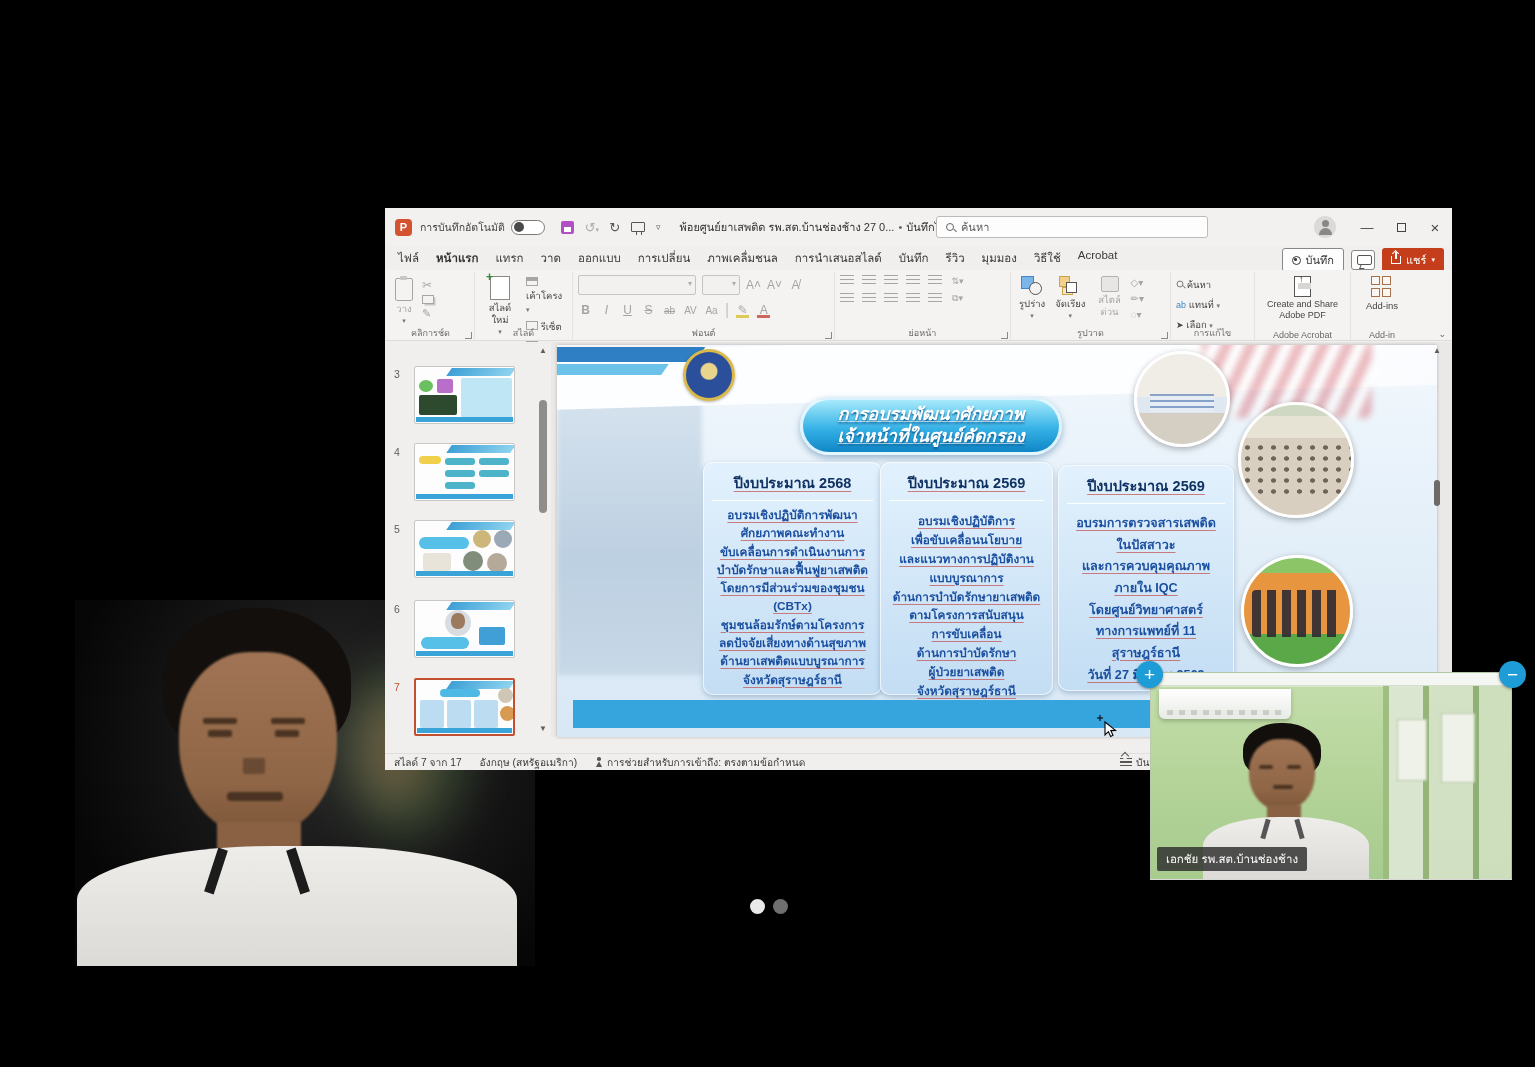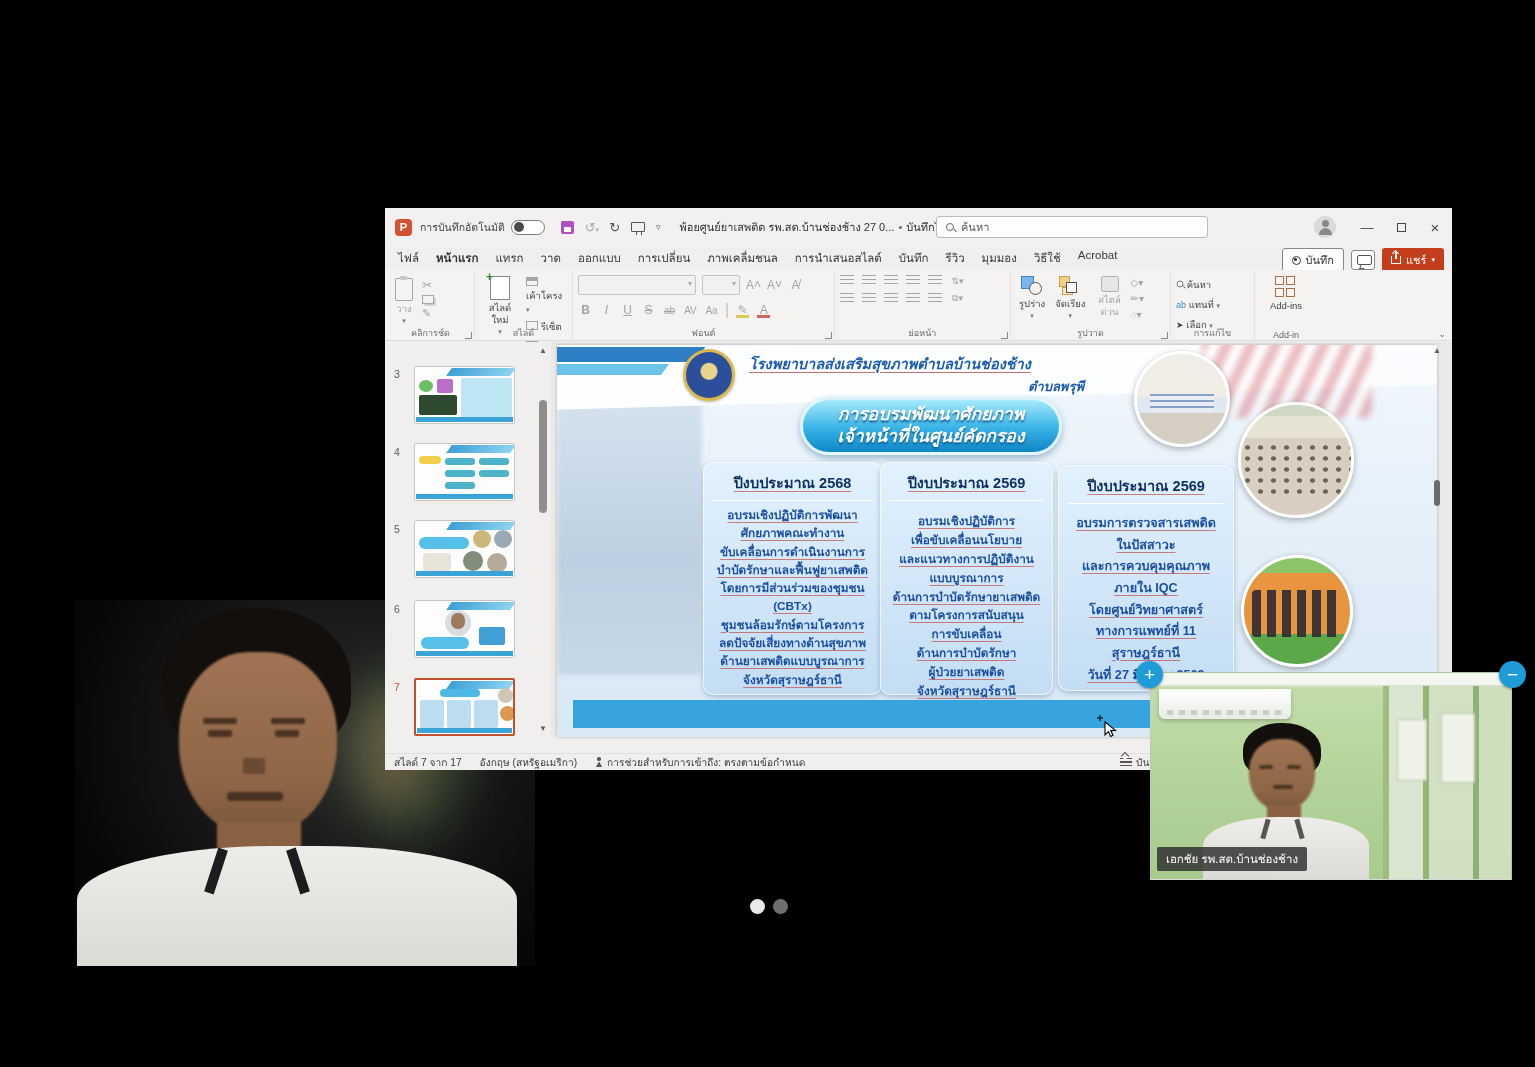--- a/index.html
+++ b/index.html
@@ -115,21 +115,21 @@
   .sl-logo{position:absolute;left:126px;top:4px;width:52px;height:52px;border-radius:50%;border:3px solid #d9b94c;
            background:radial-gradient(circle at 50% 42%,#e8d48a 0 22%,#2c4f9b 26% 100%);box-shadow:0 1px 3px rgba(0,0,0,.3);}
   .sl-org{position:absolute;left:192px;top:7px;width:335px;color:#1c5cb0;font-style:italic;font-weight:bold;}
   .sl-org .l1{font-size:14.5px;text-decoration:underline;text-decoration-color:rgba(170,80,80,.8);text-underline-offset:3px;white-space:nowrap;}
   .sl-org .l2{font-size:13px;text-align:right;margin-top:1px;}
   .sl-title{position:absolute;left:243px;top:52px;width:262px;height:58px;border-radius:29px;
             background:linear-gradient(180deg,#a7eafb 0%,#36b2e6 55%,#0f86c6 100%);
             border:3px solid rgba(230,248,255,.95);box-shadow:0 3px 7px rgba(30,90,140,.4);
             display:flex;align-items:center;justify-content:center;text-align:center;
             color:#fff;font-weight:bold;font-style:italic;font-size:17.5px;line-height:1.25;
-            white-space:pre-line;text-shadow:0 1.5px 2px #0b5c93;text-decoration-color:rgba(255,255,255,.6);}
+            white-space:pre-line;text-shadow:0 1.5px 2px #0b5c93;text-decoration:underline;text-decoration-color:rgba(255,255,255,.6);}
   .scol{position:absolute;top:117px;height:233px;border-radius:10px;
         background:linear-gradient(180deg,#e2f1fd 0%,#c3ddf3 100%);
         box-shadow:0 2px 5px rgba(60,100,140,.35),inset 0 0 0 1px rgba(255,255,255,.65);}
   .scol .hd{padding-top:9px;text-align:center;font-size:14.5px;font-weight:bold;color:#0f3263;}
   .scol .dv{margin:6px 9px 3px;border-top:1px solid rgba(255,255,255,.95);}
   .scol .bd{padding:2px 4px;text-align:center;font-size:11.8px;font-weight:bold;color:#1b4fa0;line-height:1.6;white-space:pre-line;}
   .spell{text-decoration:underline;text-decoration-color:rgba(195,85,85,.75);text-decoration-thickness:1px;text-underline-offset:2.5px;}
   .pcir{position:absolute;border-radius:50%;border:3px solid #fff;box-shadow:0 2px 6px rgba(0,0,0,.3);overflow:hidden;}
   .sl-bluebar{position:absolute;left:16px;top:355px;width:864px;height:28px;background:#36a4dd;}
   
@@ -380,20 +380,27 @@
 
       <div class="rgroup" style="width:84px;">
         <div class="vrow" style="font-size:9.5px;color:#444;gap:5px;margin-top:2px;">
           <span><span class="mag" style="transform:scale(.85);"></span> <span>ค้นหา</span></span>
           <span><span style="color:#3f88c5;font-size:9px;">ab</span> <span>แทนที่</span> <span class="chv">▾</span></span>
           <span><span style="font-size:9px;">➤</span> <span>เลือก</span> <span class="chv">▾</span></span>
         </div>
         <div class="glabel">การแก้ไข</div>
       </div>
 
+      <div class="rgroup" style="width:96px;">
+        <div class="bigbtn" style="margin:0 auto;">
+          <div class="pdfic"></div>
+          <span style="font-size:9px;line-height:1.2;">Create and Share Adobe PDF</span>
+        </div>
+        <div class="glabel">Adobe Acrobat</div>
+      </div>
 
       <div class="rgroup" style="width:62px;border-right:none;">
         <div class="bigbtn" style="margin:0 auto;">
           <div class="addinic">
               <span></span>
               <span></span>
               <span></span>
               <span></span>
             </div>
           <span>Add-ins</span>
@@ -470,24 +477,20 @@
       </div>
 
       <div id="slidearea">
         <div id="slide">
           <div class="sl-left-photo"></div>
           <div class="sl-whiteband"></div>
           <div class="sl-stripe1"></div>
           <div class="sl-stripe2"></div>
           <div class="sl-flag"></div>
           <div class="sl-logo"></div>
-          <div class="sl-org">
-            <div class="l1">โรงพยาบาลส่งเสริมสุขภาพตำบลบ้านช่องช้าง</div>
-            <div class="l2">ตำบลพรุพี</div>
-          </div>
           <div class="sl-title">การอบรมพัฒนาศักยภาพ
 เจ้าหน้าที่ในศูนย์คัดกรอง</div>
 
           <div class="scol" style="left:146px;width:179px;">
             <div class="hd spell">ปีงบประมาณ 2568</div>
             <div class="dv"></div>
             <div class="bd spell" style="line-height:1.55;">อบรมเชิงปฏิบัติการพัฒนา
 ศักยภาพคณะทำงาน
 ขับเคลื่อนการดำเนินงานการ
 บำบัดรักษาและฟื้นฟูยาเสพติด

